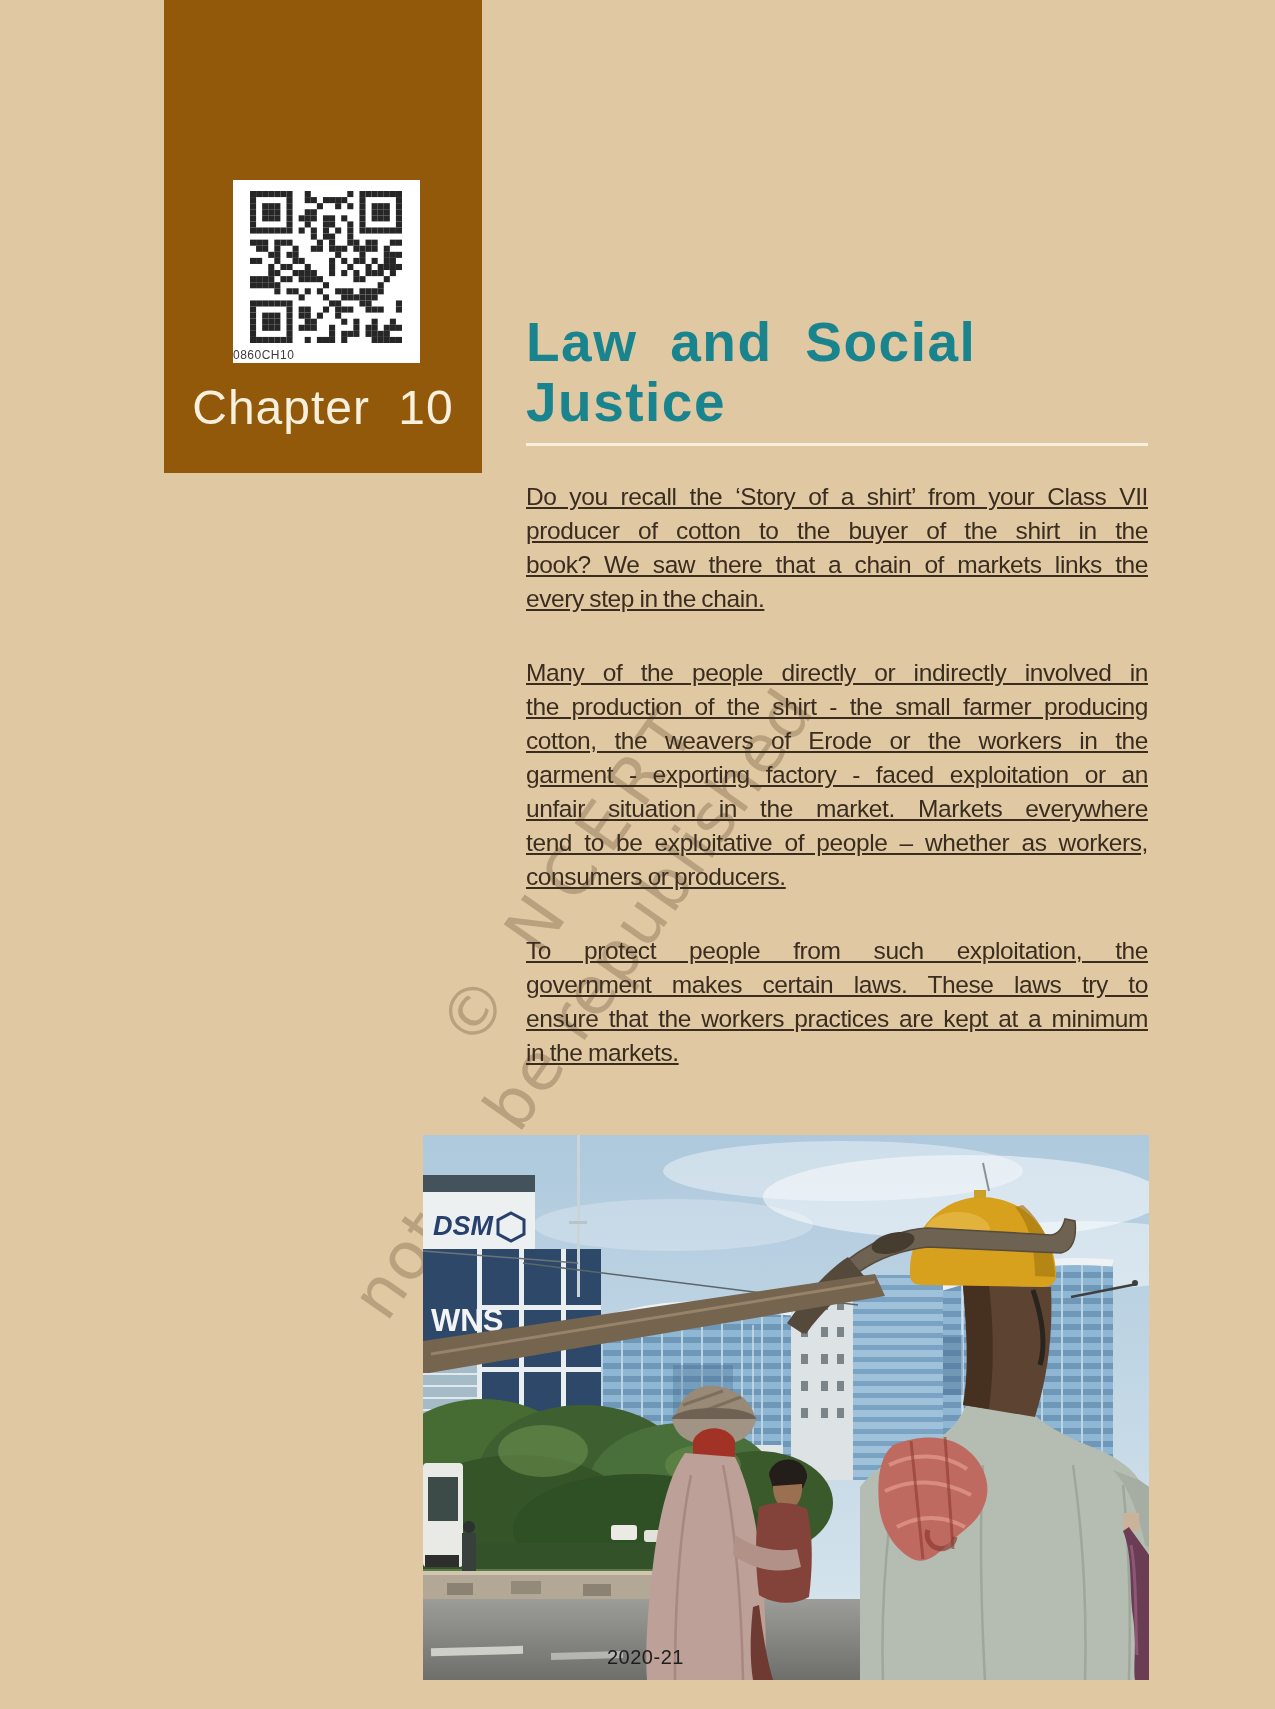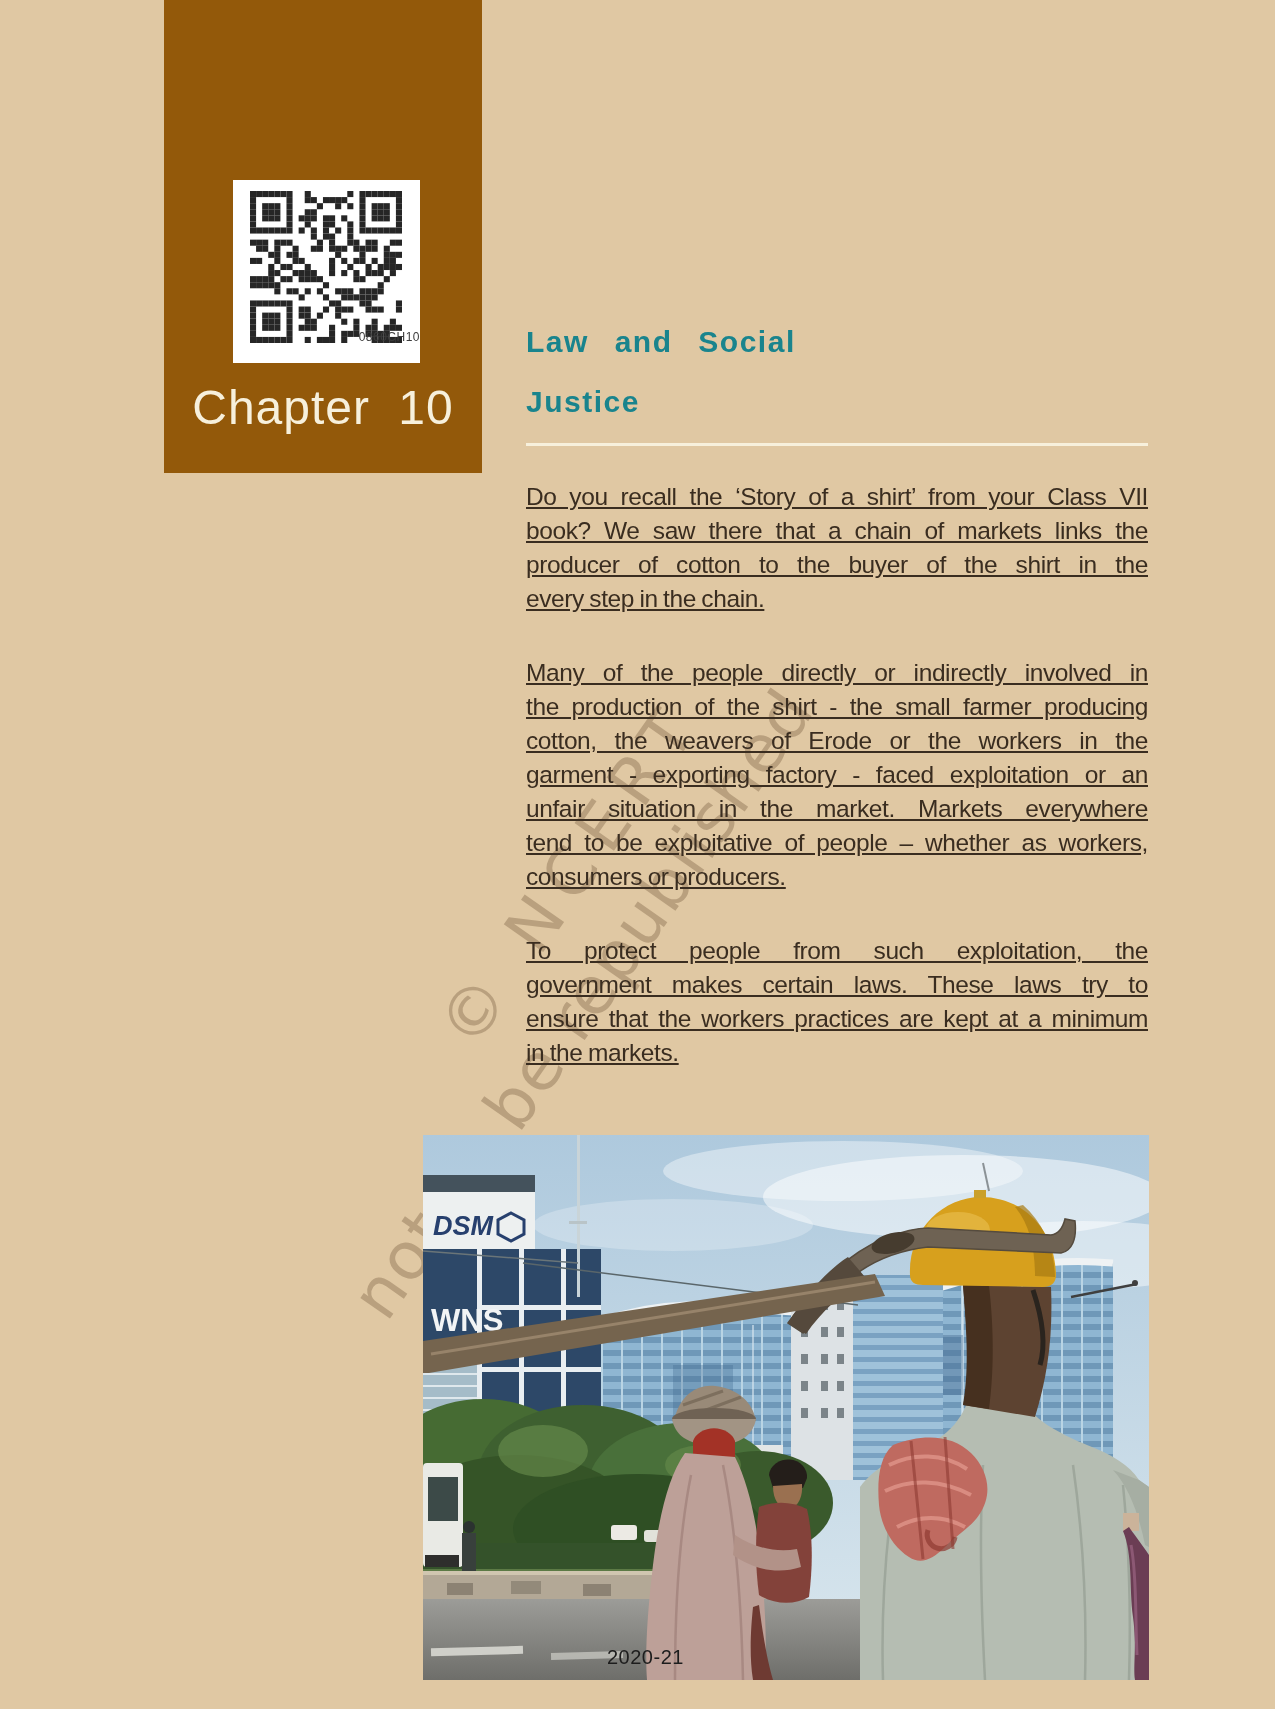--- a/index.html
+++ b/index.html
@@ -2,28 +2,28 @@
 <html><head>
 <meta charset="utf-8">
 <style>
   html,body{margin:0;padding:0;}
   .page{position:relative;width:1275px;height:1709px;background:#e0c8a3;overflow:hidden;
         font-family:"Liberation Sans",sans-serif;}
   
   .banner{position:absolute;left:164px;top:0;width:318px;height:473px;background:#93590a;}
   .qr-box{position:absolute;left:69px;top:180px;width:187px;height:183px;background:#ffffff;}
   .qr-box svg{position:absolute;left:17px;top:11px;}
-  .qr-label{position:absolute;left:0;top:150px;width:100%;text-align:right;
+  .qr-label{position:absolute;left:0;top:168px;width:100%;text-align:left;
             font-size:12px;color:#3c3c3c;letter-spacing:.5px;}
   .chapter-title{position:absolute;left:0;top:382px;width:100%;text-align:center;
                  font-family:Liberation Sans, sans-serif;font-size:48px;line-height:52px;
                  color:#f7f0dc;letter-spacing:1px;word-spacing:14px;}
   
   .title-block{position:absolute;left:526px;top:312px;width:623px;
-               font-size:30px;font-weight:bold;line-height:60px;color:#19848d;
+               font-size:55px;font-weight:bold;line-height:60px;color:#19848d;
                letter-spacing:1.5px;word-spacing:16px;}
   .title-rule{position:absolute;left:526px;top:443px;width:622px;height:3px;background:#f7f0dc;}
   
   .wm{position:absolute;color:rgba(122,95,66,.38);font-family:"DejaVu Sans",sans-serif;
       white-space:nowrap;transform-origin:0 50%;z-index:1;}
   .wm1{left:455px;top:1000px;font-size:66px;letter-spacing:14px;transform:rotate(-55deg);}
   .wm2{left:368px;top:1272px;font-size:66px;letter-spacing:2px;transform:rotate(-55deg);}
   
   .bodytext{position:absolute;left:526px;top:480px;width:622px;z-index:2;
             font-size:24.5px;line-height:34px;color:#3a2d20;letter-spacing:-.4px;word-spacing:-1px;}
@@ -355,22 +355,22 @@
 
   <div class="title-block">
     <div>Law and Social</div>
     <div>Justice</div>
   </div>
   <div class="title-rule"></div>
 
   <div class="bodytext">
     <div class="para">
       <div class="line">Do you recall the ‘Story of a shirt’ from your Class VII</div>
+      <div class="line">producer of cotton to the buyer of the shirt in the</div>
       <div class="line">book? We saw there that a chain of markets links the</div>
-      <div class="line">producer of cotton to the buyer of the shirt in the</div>
       <div class="line last">every step in the chain.</div>
     </div>
     <div class="para">
       <div class="line">Many of the people directly or indirectly involved in</div>
       <div class="line">the production of the shirt - the small farmer producing</div>
       <div class="line">cotton, the weavers of Erode or the workers in the</div>
       <div class="line">garment - exporting factory - faced exploitation or an</div>
       <div class="line">unfair situation in the market.  Markets everywhere</div>
       <div class="line">tend to be exploitative of people – whether as workers,</div>
       <div class="line last">consumers or producers.</div>

